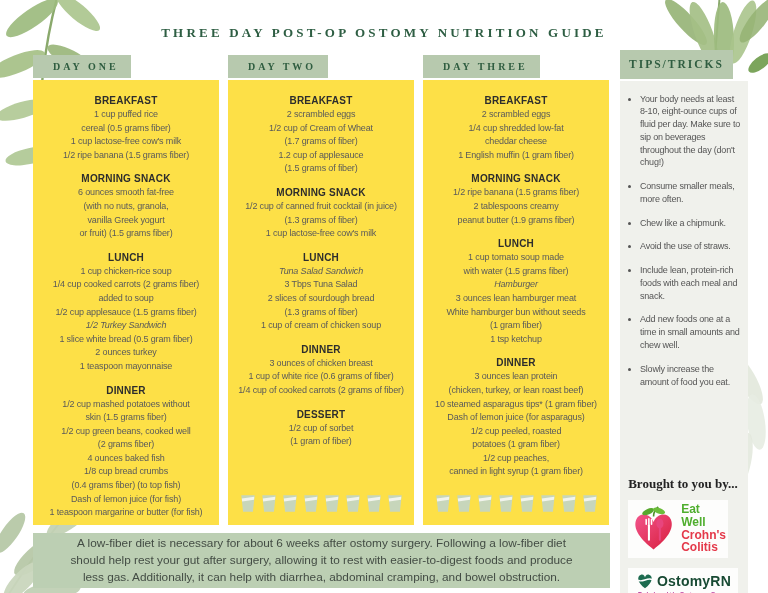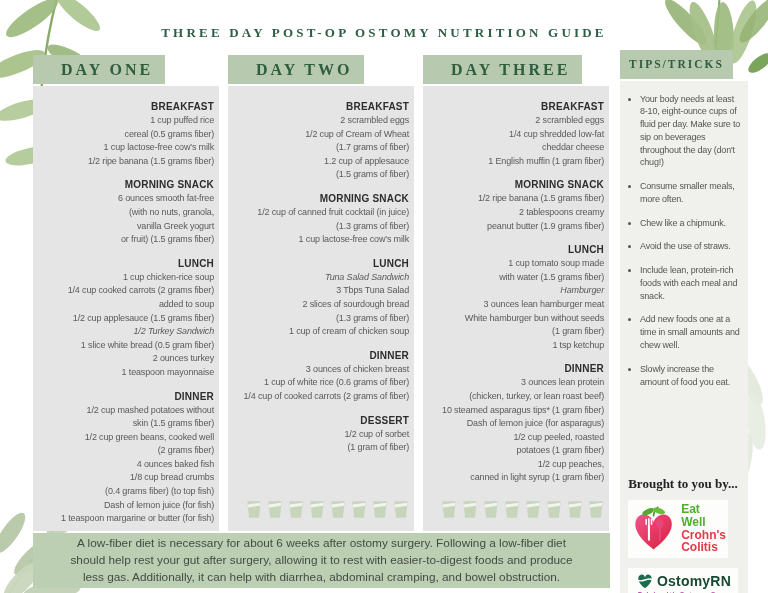--- a/index.html
+++ b/index.html
@@ -11,23 +11,23 @@
          font-family:"Liberation Serif","DejaVu Serif",serif;font-weight:bold;
          font-size:13px;letter-spacing:3.2px;color:#2e5e43;}
 
   
   .day-col{position:absolute;top:55px;width:186px;}
   .day-col:nth-of-type(1){left:33px;}
   .day-col:nth-of-type(2){left:228px;}
   .day-col:nth-of-type(3){left:423px;}
   .badge{display:inline-block;background:#b7c9ae;color:#2f5d40;
          font-family:"Liberation Serif","DejaVu Serif",serif;font-weight:bold;
-         font-size:16px;letter-spacing:3px;padding:7px 12px 6px 28px;line-height:1;}
-  .day-content{margin-top:2px;background:#e5e5e5;height:445px;box-sizing:border-box;
-               padding:4px 5px 12px 5px;display:flex;flex-direction:column;overflow:hidden;align-items:flex-end;}
+         font-size:10px;letter-spacing:3px;padding:7px 12px 6px 20px;line-height:1;}
+  .day-content{margin-top:2px;background:#fde047;height:445px;box-sizing:border-box;
+               padding:4px 5px 12px 5px;display:flex;flex-direction:column;overflow:hidden;}
   .sect-head{margin:11px 0 2px 0;text-align:center;font-size:10px;font-weight:bold;
              color:#2d2d2d;letter-spacing:.2px;}
   .line{margin:0;text-align:center;font-size:9px;letter-spacing:-0.15px;line-height:13.6px;
         color:#5a5a5a;white-space:nowrap;}
   .line.italic{font-style:italic;}
   .glasses{margin-top:auto;padding-top:10px;display:flex;justify-content:center;gap:5px;}
   .glass{width:16px;height:19px;flex:0 0 auto;}
 
   
   .tips-col{position:absolute;left:620px;top:50px;width:128px;}

